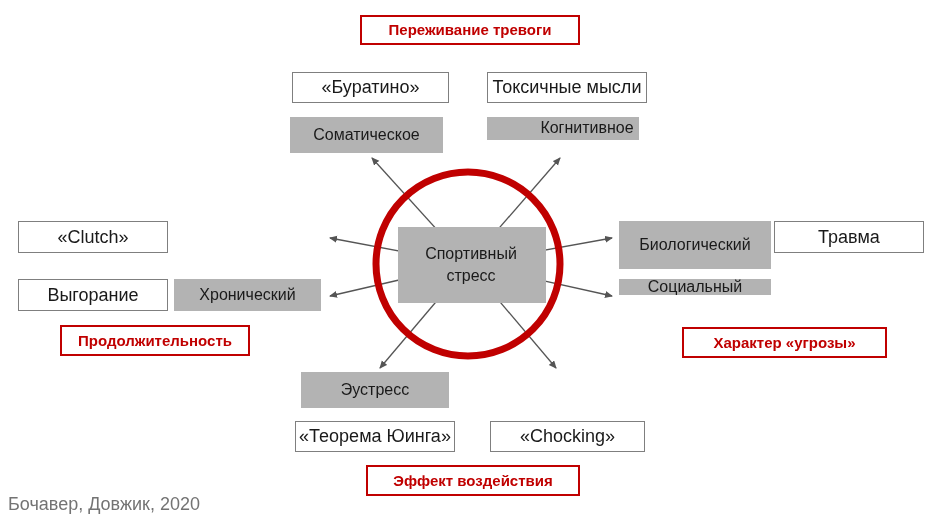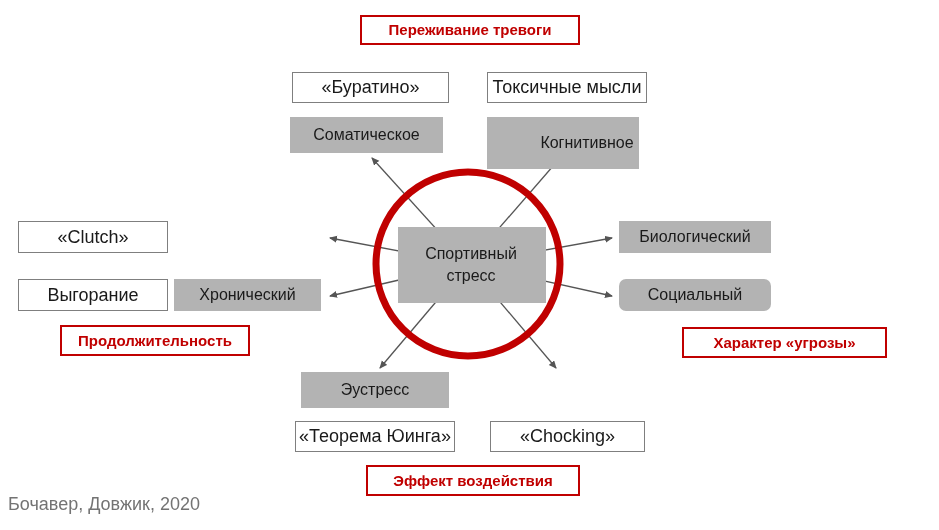--- a/index.html
+++ b/index.html
@@ -87,29 +87,30 @@
     </g>
     <circle cx="468" cy="264" r="92" fill="none" stroke="#c00000" stroke-width="7"></circle>
   </svg>
 
   <div class="box center-box" style="left:398px; top:227px; width:148px; height:76px;padding-left:8px;">Спортивный стресс</div>
 
   <div class="box cat" style="left:360px; top:15px; width:220px; height:30px;">Переживание тревоги</div>
   <div class="box white" style="left:292px; top:72px; width:157px; height:31px;">«Буратино»</div>
   <div class="box white" style="left:487px; top:72px; width:160px; height:31px;">Токсичные мысли</div>
   <div class="box gray" style="left:290px; top:117px; width:153px; height:36px;">Соматическое</div>
-  <div class="box gray" style="left:487px; top:117px; width:152px; height:52px;padding-left:48px;">Когнитивное</div>
+  <div class="box gray" style="left:487px; top:117px; width:152px; height:23px;padding-left:48px;">Когнитивное</div>
 
   <div class="box white" style="left:18px; top:221px; width:150px; height:32px;">«Clutch»</div>
   <div class="box white" style="left:18px; top:279px; width:150px; height:32px;">Выгорание</div>
   <div class="box gray" style="left:174px; top:279px; width:147px; height:32px;">Хронический</div>
   <div class="box cat" style="left:60px; top:325px; width:190px; height:31px;">Продолжительность</div>
 
-  <div class="box gray" style="left:619px; top:221px; width:152px; height:32px;">Биологический</div>
-  <div class="box gray" style="left:619px; top:279px; width:152px; height:32px;border-radius:7px;">Социальный</div>
+  <div class="box gray" style="left:619px; top:221px; width:152px; height:48px;">Биологический</div>
+  <div class="box white" style="left:774px; top:221px; width:150px; height:32px;">Травма</div>
+  <div class="box gray" style="left:619px; top:279px; width:152px; height:16px;">Социальный</div>
   <div class="box cat" style="left:682px; top:327px; width:205px; height:31px;">Характер «угрозы»</div>
 
   <div class="box gray" style="left:301px; top:372px; width:148px; height:36px;">Эустресс</div>
   <div class="box white" style="left:295px; top:421px; width:160px; height:31px;">«Теорема Юинга»</div>
   <div class="box white" style="left:490px; top:421px; width:155px; height:31px;">«Chocking»</div>
   <div class="box cat" style="left:366px; top:465px; width:214px; height:31px;">Эффект воздействия</div>
 
   <div class="citation">Бочавер, Довжик, 2020</div>
 
 </div>

